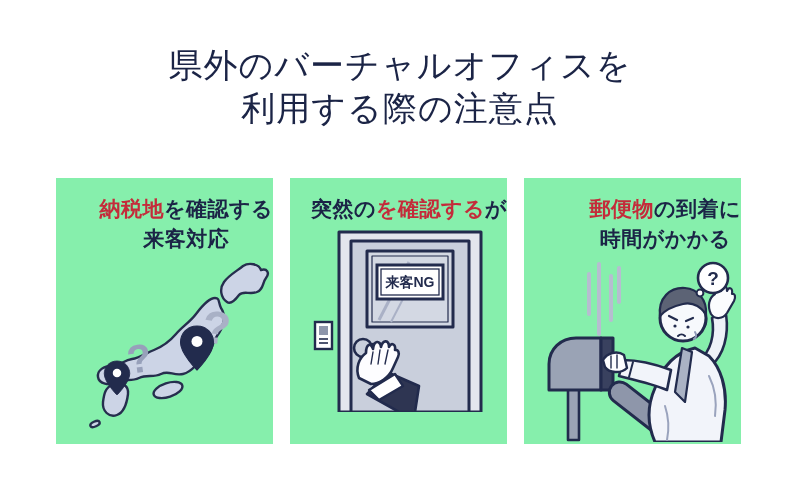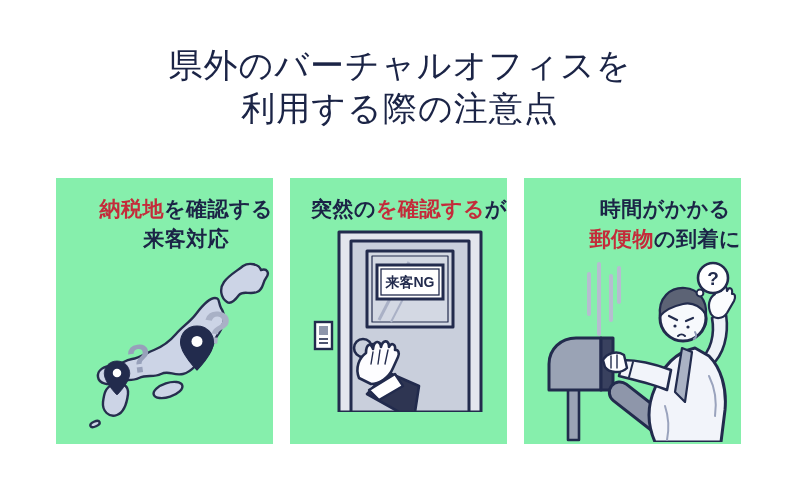--- a/index.html
+++ b/index.html
@@ -133,22 +133,22 @@
                    L90,142 C86,152 76,158 68,158 Z" fill="#fdfdff" stroke-width="2.6"></path>
           <line x1="70" y1="126" x2="68" y2="138" stroke-width="1.4"></line>
           <line x1="77" y1="124" x2="75" y2="138" stroke-width="1.4"></line>
           <line x1="85" y1="124" x2="82" y2="138" stroke-width="1.4"></line>
         </g>
       </svg>
     </section>
 
     <section class="card">
       <h2 class="card-heading">
+        <span class="h-line"><span></span><span class="hl">郵便物</span><span>の到着に</span></span>
         <span class="h-line">時間がかかる</span>
-        <span class="h-line"><span></span><span class="hl">郵便物</span><span>の到着に</span></span>
       </h2>
       <svg class="illo" width="204" height="186" viewBox="0 0 204 186">
 
         <g stroke="#b6bdd0" stroke-width="4" stroke-linecap="round">
           <line x1="52" y1="18" x2="52" y2="58"></line>
           <line x1="62" y1="8" x2="62" y2="78"></line>
           <line x1="74" y1="20" x2="74" y2="64"></line>
           <line x1="82" y1="12" x2="82" y2="46"></line>
         </g>
 

